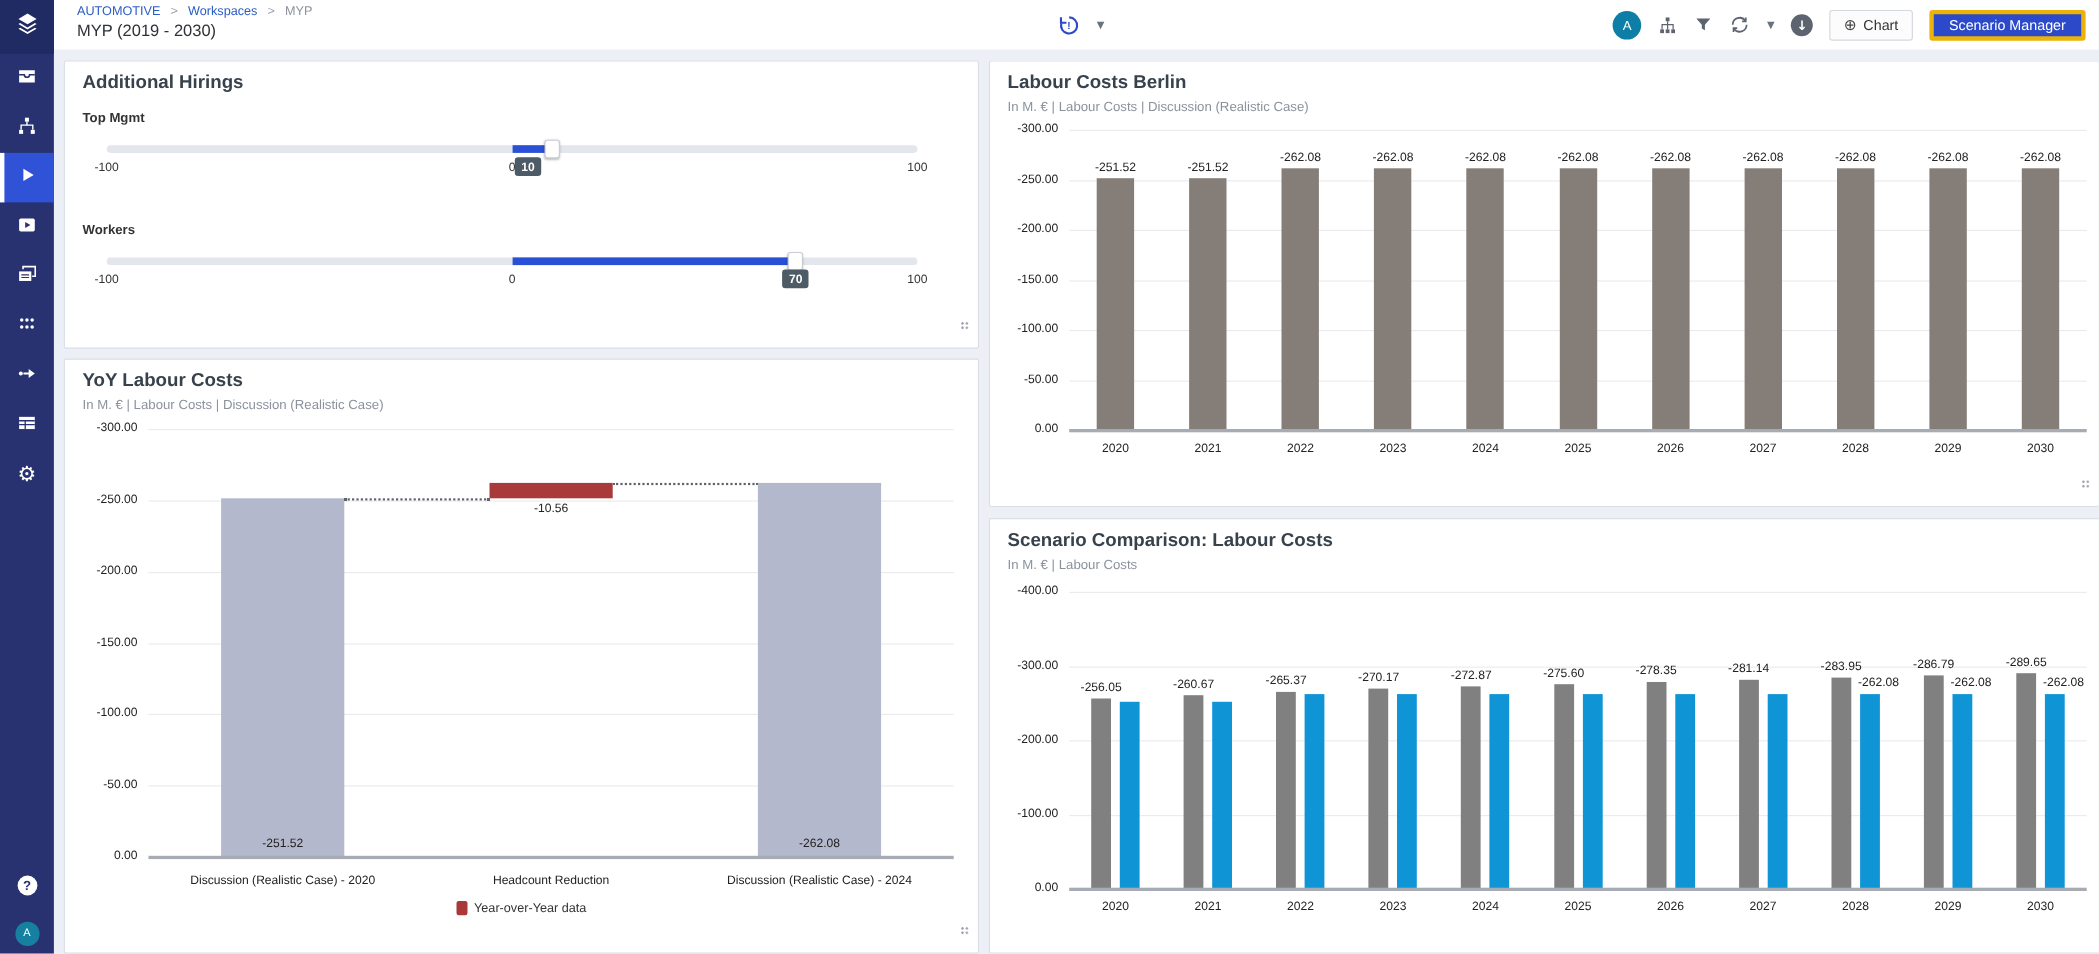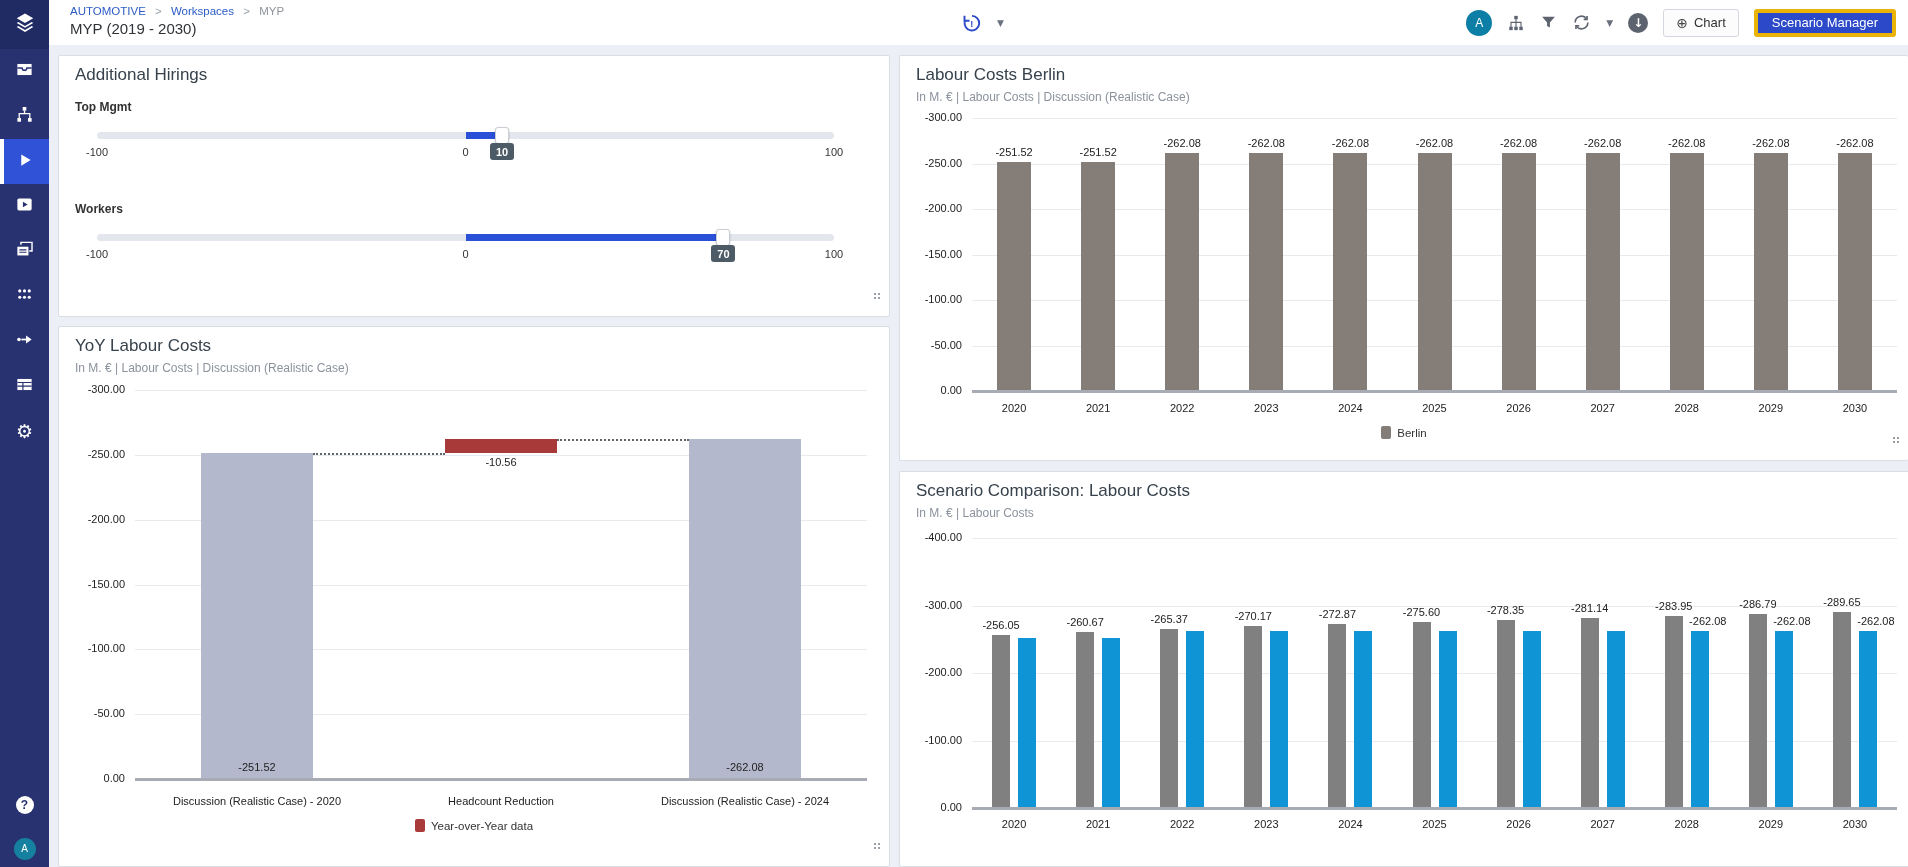--- a/index.html
+++ b/index.html
@@ -43,21 +43,21 @@
   .btn-light .plus { font-family:"DejaVu Sans",sans-serif; font-size:14px; color:#444; }
   .btn-primary { height:28px; padding:0 14px; background:#2b49c8; border:4px solid #eab308; border-radius:3px;
     font-size:13px; color:#fff; cursor:pointer; font-family:"Liberation Sans",sans-serif; }
 
   
   .panel { position:absolute; background:#fff; border:1px solid #d9dde6; border-radius:2px; overflow:hidden; }
   .p1 { left:58px; top:55px;  width:832px;  height:262px; }
   .p2 { left:58px; top:326px; width:832px;  height:541px; }
   .p3 { left:899px; top:55px;  width:1009px; height:406px; border-right:none; }
   .p4 { left:899px; top:471px; width:1195px; height:396px; border-right:none;padding-left:16px; }
-  .wtitle { position:absolute; left:16px; top:9px; font-size:17px; font-weight:400; color:#37424c; }
+  .wtitle { position:absolute; left:16px; top:9px; font-size:17px; font-weight:700; color:#37424c; }
   .csub   { position:absolute; left:16px; top:34px; font-size:12px; color:#8b929c; }
   .chart { position:absolute; inset:0; }
   .resize-handle { position:absolute; right:8px; bottom:16px; width:8px; height:8px;
     background-image:radial-gradient(#9aa0aa 1px, transparent 1.2px); background-size:4px 4px; cursor:nwse-resize; }
 
   
   .slider-row { position:absolute; left:0; right:0; height:100px; }
   .sr1 { top:44px; } .sr2 { top:146px; }
   .slabel { position:absolute; left:16px; top:0; font-size:12px; font-weight:bold; color:#333; }
   .track { position:absolute; left:38px; right:55px; top:32px; height:7px; background:#e3e6ec; border-radius:4px; cursor:pointer; }
@@ -243,21 +243,21 @@
 
   <main>
 
     <section class="panel p1">
       <h2 class="wtitle">Additional Hirings</h2>
       <div class="slider-row sr1" id="slider-0">
         <div class="slabel">Top Mgmt</div>
       <div class="track">
             <div class="fill" style="left: 368.5px; width: 36.85px; background: rgb(43, 80, 216);"></div>
             <div class="handle" style="left: 398.35px;"></div>
-            <div class="badge" style="left: 405px;">10</div>
+            <div class="badge" style="left: 383px;">10</div>
             <div class="tick" style="left: -20px;">-100</div>
             <div class="tick" style="left: 348.5px;">0</div>
             <div class="tick" style="left: 717px;">100</div>
           </div>
         </div>
       <div class="slider-row sr2" id="slider-1">
         <div class="slabel">Workers</div>
       <div class="track">
             <div class="fill" style="left: 368.5px; width: 257.95px; background: rgb(43, 80, 216);"></div>
             <div class="handle" style="left: 619.45px;"></div>
@@ -353,26 +353,20 @@
           <div class="bar" style="left: 601.591px; width: 34px; top: 96.5072px; height: 238.493px; background: rgb(133, 126, 120);"></div>
           <div class="vlabel" style="left: 588.591px; width: 60px; top: 80.5072px;">-262.08</div>
           <div class="bar" style="left: 685.682px; width: 34px; top: 96.5072px; height: 238.493px; background: rgb(133, 126, 120);"></div>
           <div class="vlabel" style="left: 672.682px; width: 60px; top: 80.5072px;">-262.08</div>
           <div class="bar" style="left: 769.773px; width: 34px; top: 96.5072px; height: 238.493px; background: rgb(133, 126, 120);"></div>
           <div class="vlabel" style="left: 756.773px; width: 60px; top: 80.5072px;">-262.08</div>
           <div class="bar" style="left: 853.864px; width: 34px; top: 96.5072px; height: 238.493px; background: rgb(133, 126, 120);"></div>
           <div class="vlabel" style="left: 840.864px; width: 60px; top: 80.5072px;">-262.08</div>
           <div class="bar" style="left: 937.955px; width: 34px; top: 96.5072px; height: 238.493px; background: rgb(133, 126, 120);"></div>
           <div class="vlabel" style="left: 924.955px; width: 60px; top: 80.5072px;">-262.08</div>
-          <div class="chart-legend" style="top: 370px;">
-            <span class="legend-item">
-              <span class="swatch" style="background: rgb(133, 126, 120);"></span>
-              <span>Berlin</span>
-            </span>
-          </div>
         </div>
       <span class="resize-handle"></span>
     </section>
 
     <section class="panel p4">
       <h2 class="wtitle">Scenario Comparison: Labour Costs</h2>
       <div class="csub">In M. € | Labour Costs</div>
       <div class="chart" id="chart-scenario">
           <div class="gridline" style="left: 72px; width: 925px; top: 66px;"></div>
           <div class="ytick" style="left: 0px; width: 62px; top: 59px;">-400.00</div>

